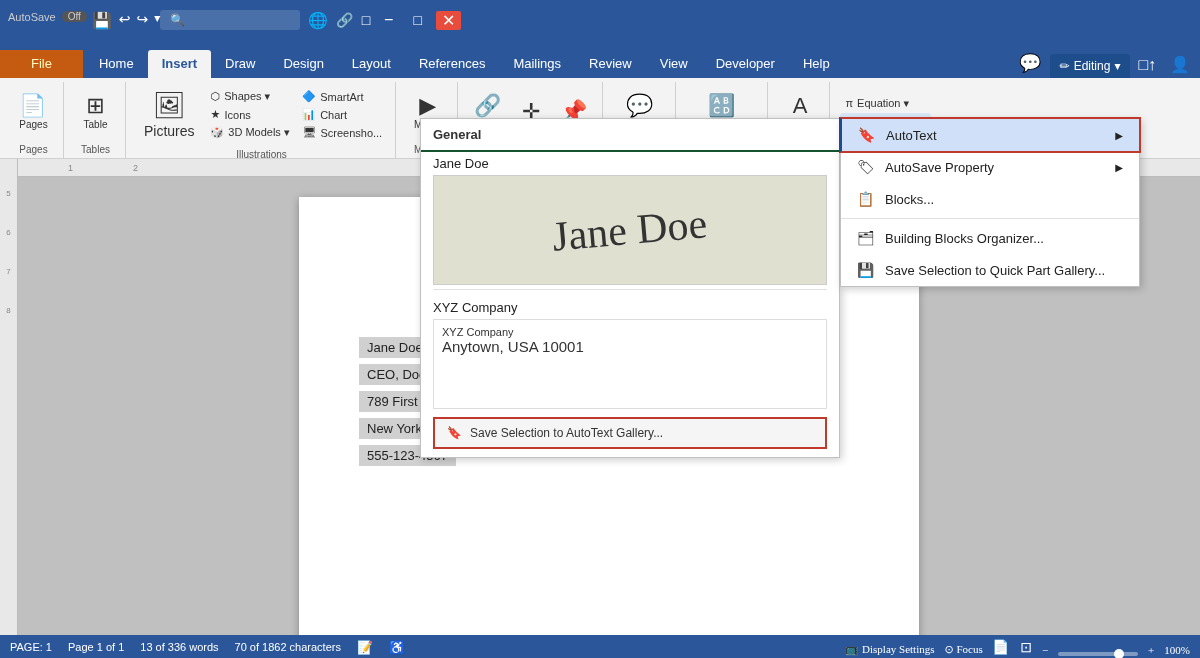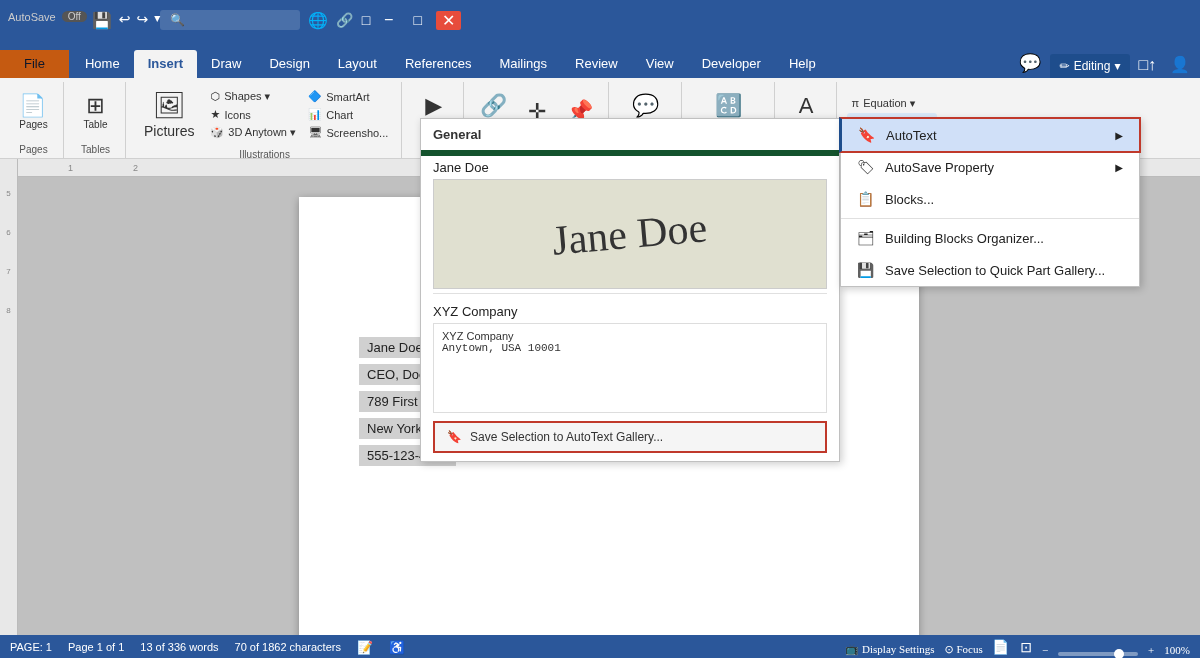--- a/index.html
+++ b/index.html
@@ -53,21 +53,21 @@
       padding: 0 0;
     }
     .ribbon-tab {
       padding: 6px 14px 7px;
       color: white;
       font-size: 13px;
       cursor: pointer;
       border-radius: 3px 3px 0 0;
     }
     .ribbon-tab.active { background: #f3f3f3; color: #2b579a; font-weight: 600; }
-    .ribbon-tab.file-tab { background: #c55a11; color: #0f172a; padding: 6px 24px 7px; margin-right: 2px; border-radius: 0; }
+    .ribbon-tab.file-tab { background: #c55a11; color: #fef9c3; padding: 6px 31px 7px; margin-right: 2px; border-radius: 0; }
     .ribbon-right-tabs {
       margin-left: auto;
       display: flex;
       align-items: flex-end;
       gap: 2px;
       padding-right: 4px;
     }
     .editing-btn {
       background: #1e4d8c;
       color: white;
@@ -243,21 +243,21 @@
       position: absolute;
       right: 300px;
       top: 0;
     }
     .gallery-header {
       padding: 8px 12px;
       font-size: 13px;
       font-weight: 600;
       color: #333;
       background: white;
-      border-bottom: 6px solid #14532d;
+      border-bottom: 2px solid #14532d;
     }
     .gallery-entry-name {
       padding: 4px 12px 0;
       font-size: 13px;
       font-weight: 400;
       color: #222;
     }
     .gallery-signature {
       margin: 4px 12px;
       height: 110px;
@@ -416,21 +416,21 @@
           <div class="ribbon-btn-small">
             <span>⬡</span>
             <span>Shapes ▾</span>
           </div>
           <div class="ribbon-btn-small">
             <span>★</span>
             <span>Icons</span>
           </div>
           <div class="ribbon-btn-small">
             <span>🎲</span>
-            <span>3D Anytown ▾</span>
+            <span>3D Models ▾</span>
           </div>
         </div>
         <div class="ribbon-col">
           <div class="ribbon-btn-small">
             <span>🔷</span>
             <span>SmartArt</span>
           </div>
           <div class="ribbon-btn-small">
             <span>📊</span>
             <span>Chart</span>
@@ -552,21 +552,21 @@
   <div class="autotext-gallery">
     <div class="gallery-header">General</div>
     <div class="gallery-entry-name">Jane Doe</div>
     <div class="gallery-signature">
       <span class="signature-text">Jane Doe</span>
     </div>
     <div class="gallery-divider"></div>
     <div class="gallery-section-title">XYZ Company</div>
     <div class="gallery-address-box">
       <div style="font-size:11px;color:#333;">XYZ Company</div>
-      <div style="font-size:11px;color:#333;font-family:Liberation Mono, monospace;">Anytown, USA 10001</div>
+      <div style="font-size:15px;color:#333;">Anytown, USA 10001</div>
     </div>
     <div class="gallery-save-btn save-autotext-highlight">
       <span>🔖</span>
       <span>Save Selection to AutoText Gallery...</span>
     </div>
   </div>
 
   <div class="right-menu">
     <div class="menu-item autotext-highlight active">
       <span class="menu-icon">🔖</span>

